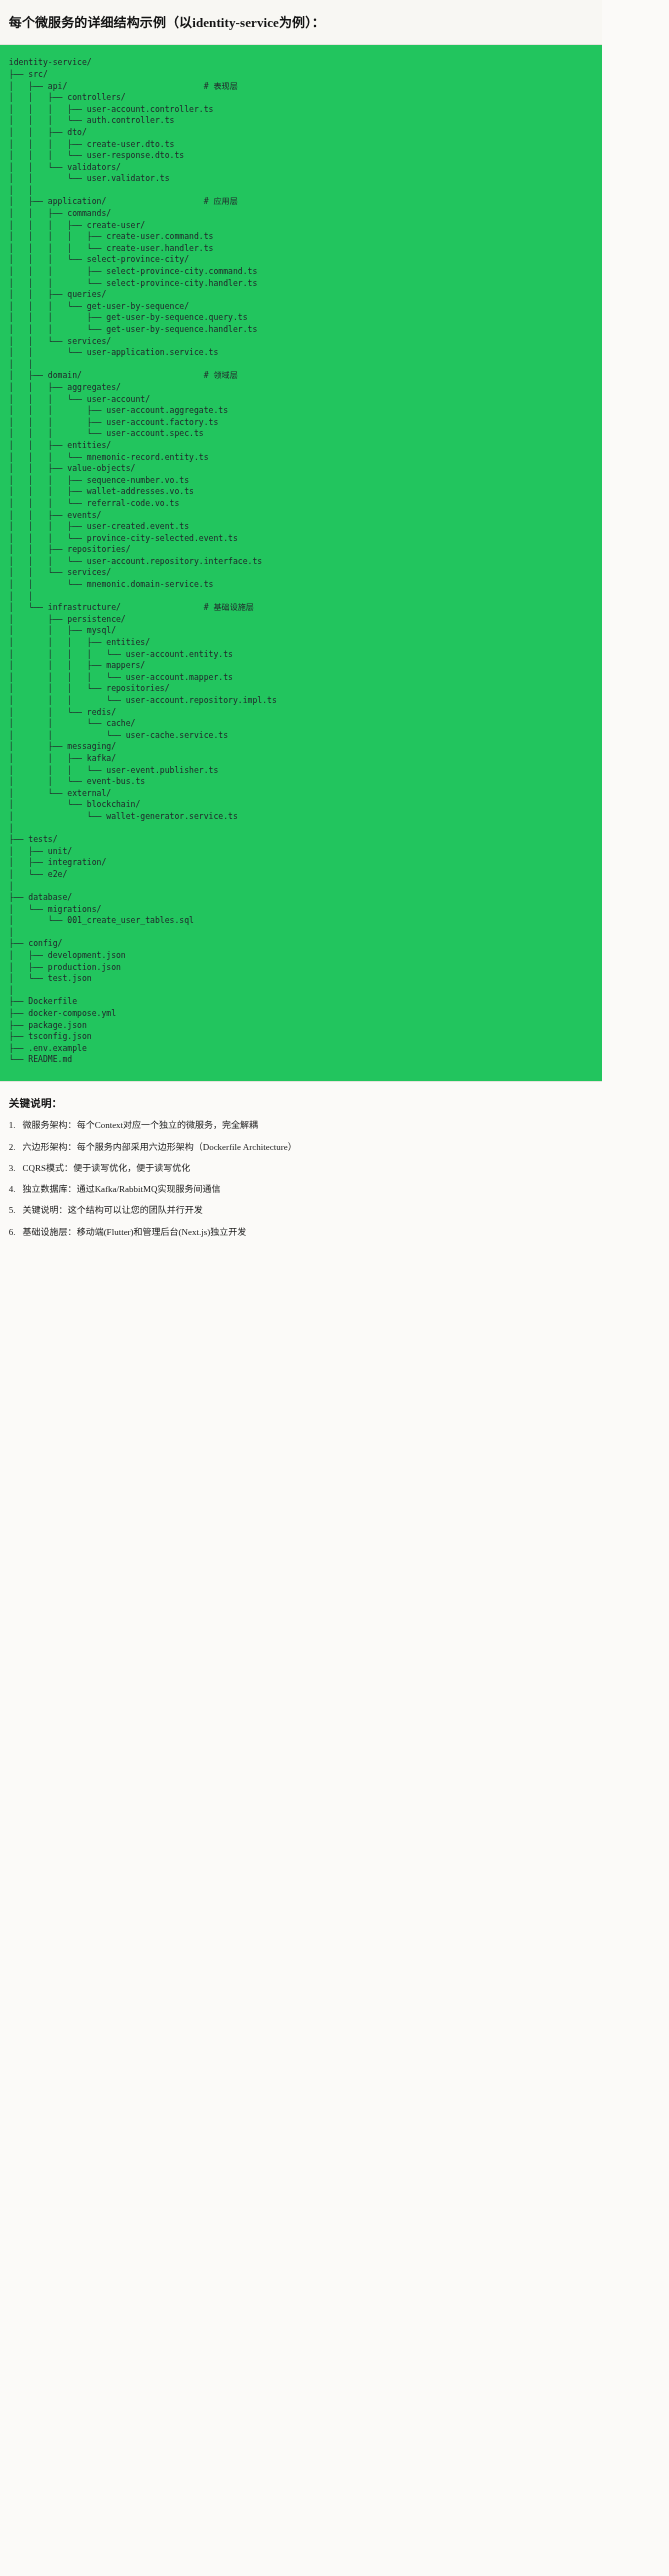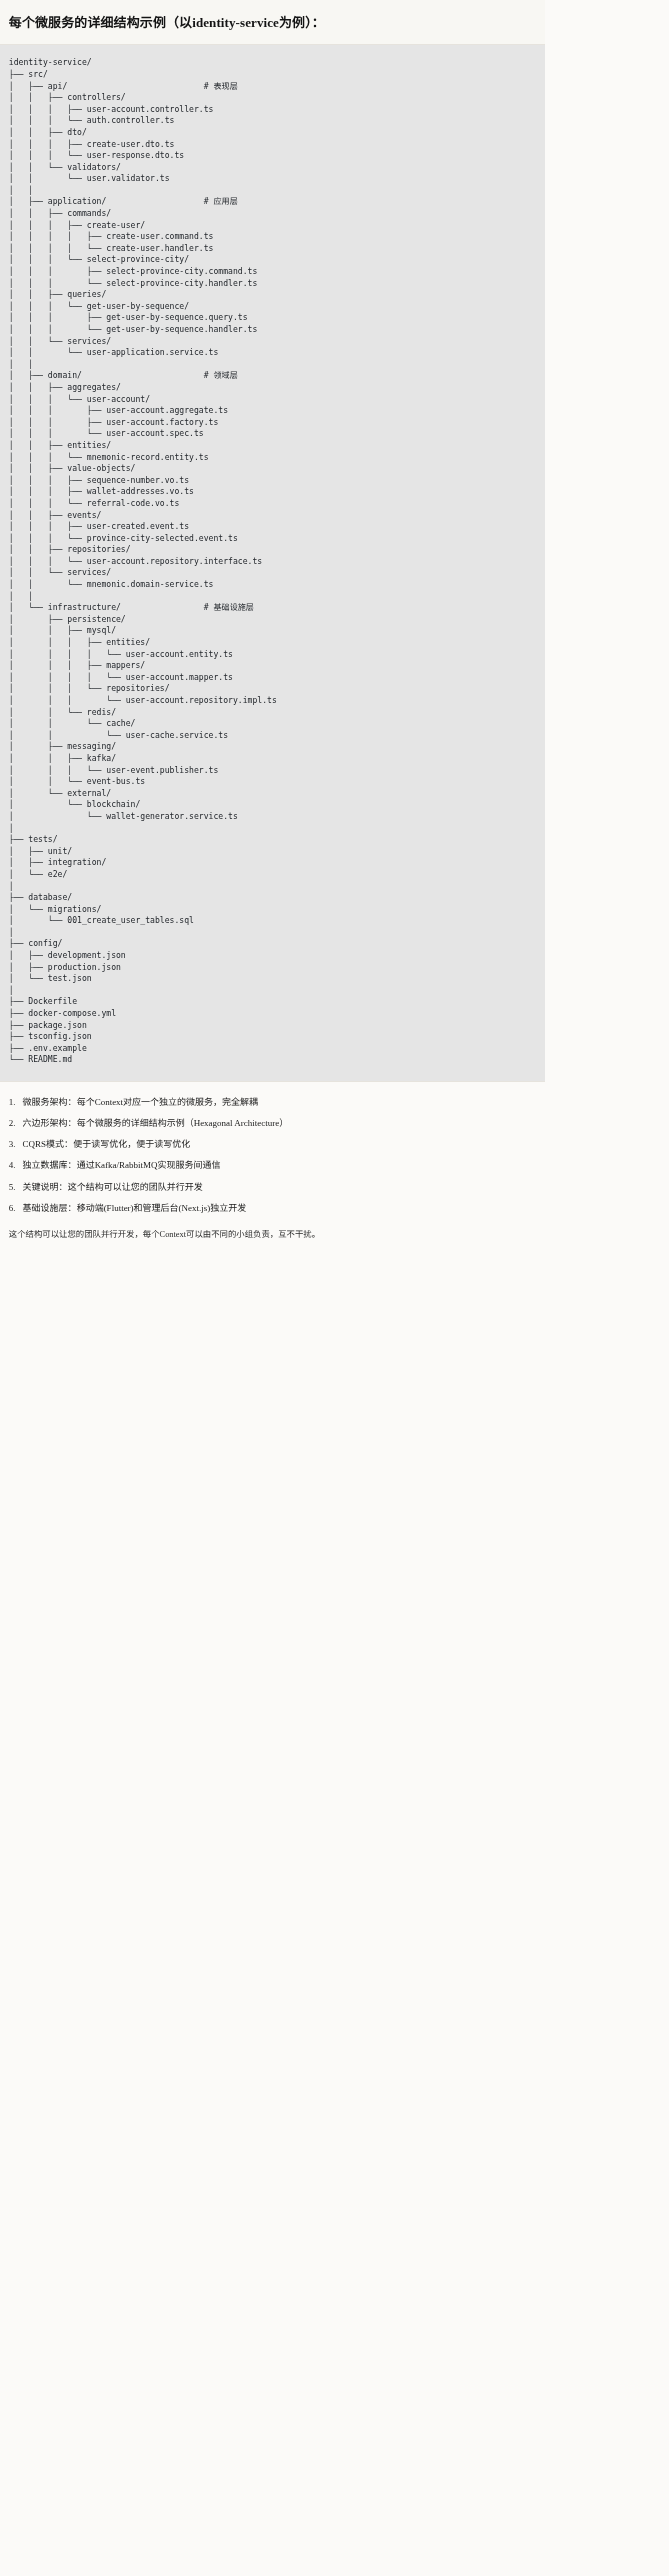--- a/index.html
+++ b/index.html
@@ -8,21 +8,21 @@
     padding: 0;
     background: #fbfaf8;
   }
   body {
     width: 669px;
     font-family: "Liberation Sans", "DejaVu Sans", sans-serif;
     color: #1b1b1b;
     -webkit-font-smoothing: antialiased;
   }
   .page {
-    width: 545px;
+    width: 602px;
     box-sizing: border-box;
     background: #fbfaf8;
   }
 
   
   .title-block {
     padding: 13.8px 8.8px 12.5px 8.8px;
     border-bottom: 0.6px solid #e6e3dd;
     background: #f8f7f3;
   }
@@ -31,21 +31,21 @@
     font-weight: bold;
     font-size: 13px;
     line-height: 1.35;
     letter-spacing: 0.1px;
     color: #141414;
   }
 
   
   .tree-block {
     padding: 12.5px 8.8px 15px 8.8px;
-    background: #e5e5e5;
+    background: #22c55e;
     border-bottom: 0.6px solid #e6e3dd;
   }
   pre.tree {
     margin: 0;
     font-family: "DejaVu Sans Mono", "Liberation Mono", monospace;
     font-size: 8.1px;
     line-height: 11.6px;
     color: #22262b;
     white-space: pre;
     tab-size: 4;
@@ -205,25 +205,25 @@
 <span>│</span>
 <span>├── Dockerfile</span>
 <span>├── docker-compose.yml</span>
 <span>├── package.json</span>
 <span>├── tsconfig.json</span>
 <span>├── .env.example</span>
 <span>└── README.md</span></pre>
   </div>
 
   <div class="notes-block">
+    <div class="notes-heading">关键说明：</div>
     <ol class="notes" id="notes-list">
         <li><span class="note-term">微服务架构</span><span class="note-sep">：</span><span class="note-desc">每个Context对应一个独立的微服务，完全解耦</span></li>
-        <li><span class="note-term">六边形架构</span><span class="note-sep">：</span><span class="note-desc">每个微服务的详细结构示例（Hexagonal Architecture）</span></li>
+        <li><span class="note-term">六边形架构</span><span class="note-sep">：</span><span class="note-desc">每个服务内部采用六边形架构（Dockerfile Architecture）</span></li>
         <li><span class="note-term">CQRS模式</span><span class="note-sep">：</span><span class="note-desc">便于读写优化，便于读写优化</span></li>
         <li><span class="note-term">独立数据库</span><span class="note-sep">：</span><span class="note-desc">通过Kafka/RabbitMQ实现服务间通信</span></li>
         <li><span class="note-term">关键说明</span><span class="note-sep">：</span><span class="note-desc">这个结构可以让您的团队并行开发</span></li>
         <li><span class="note-term">基础设施层</span><span class="note-sep">：</span><span class="note-desc">移动端(Flutter)和管理后台(Next.js)独立开发</span></li>
       </ol>
-    <div class="closing">这个结构可以让您的团队并行开发，每个Context可以由不同的小组负责，互不干扰。</div>
   </div>
 
 </div>
 
 
 </body></html>

